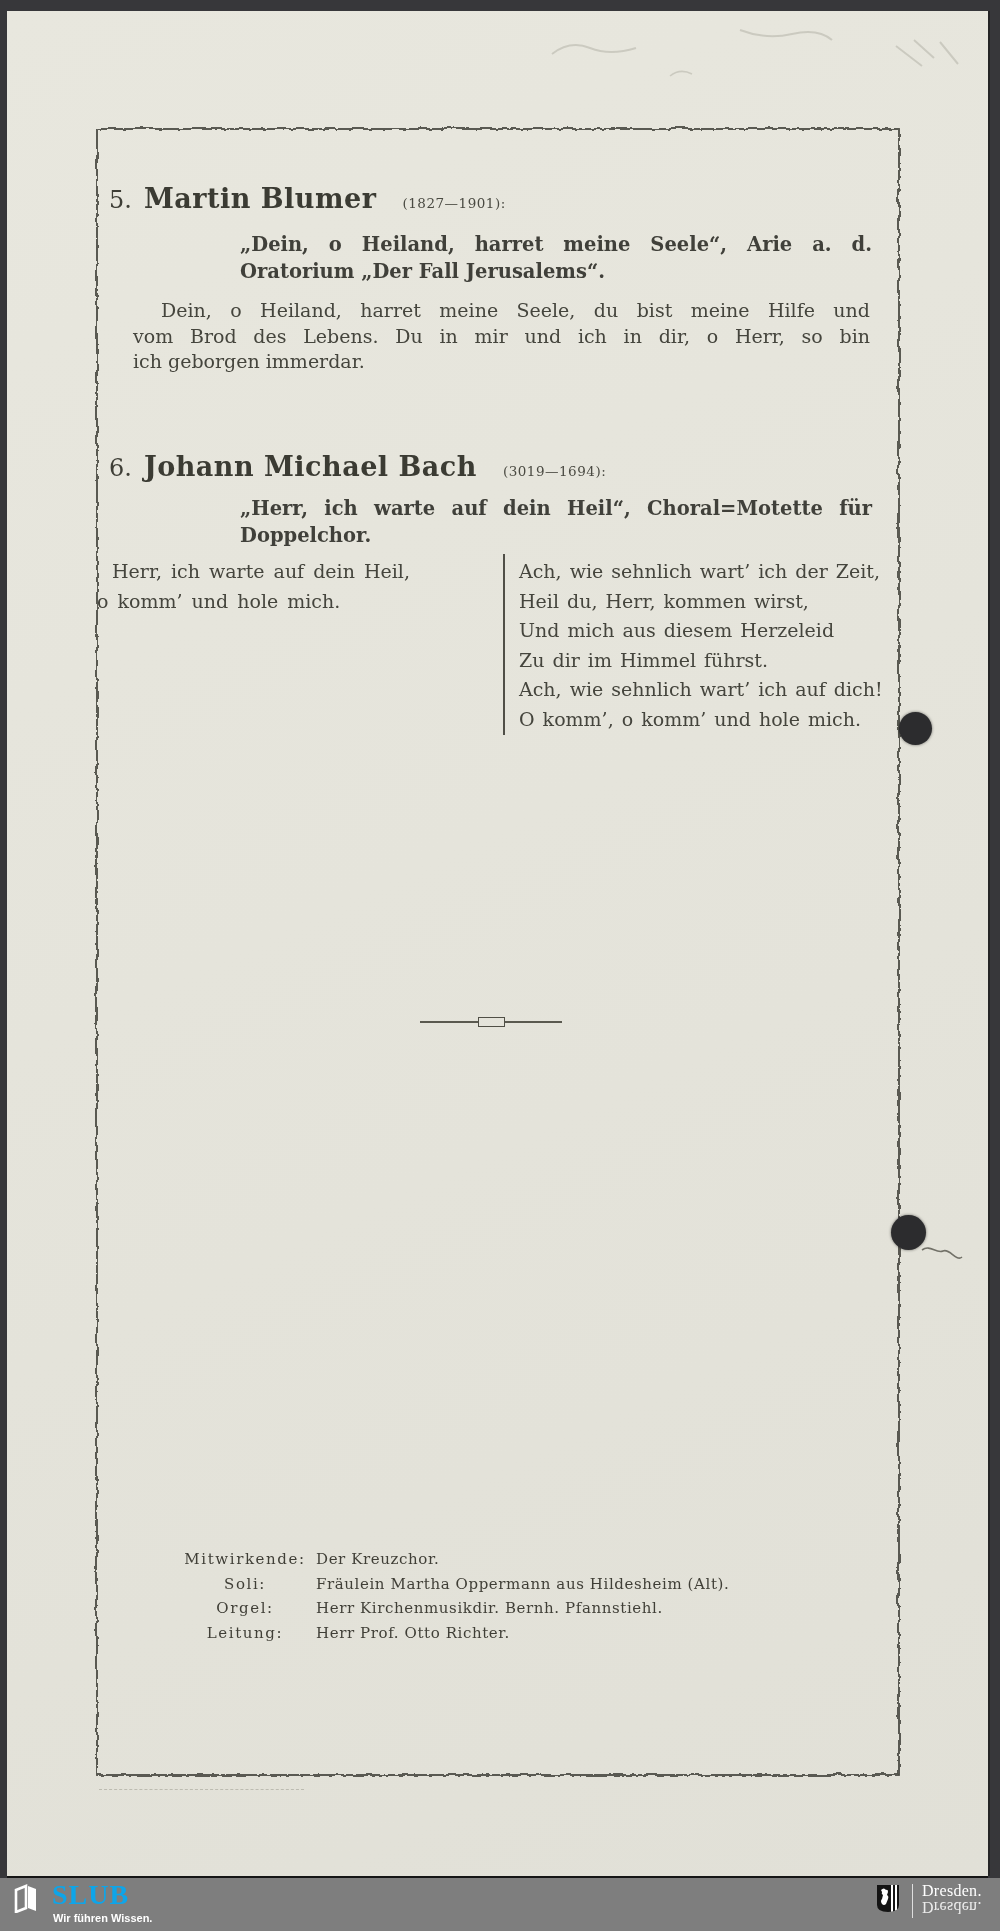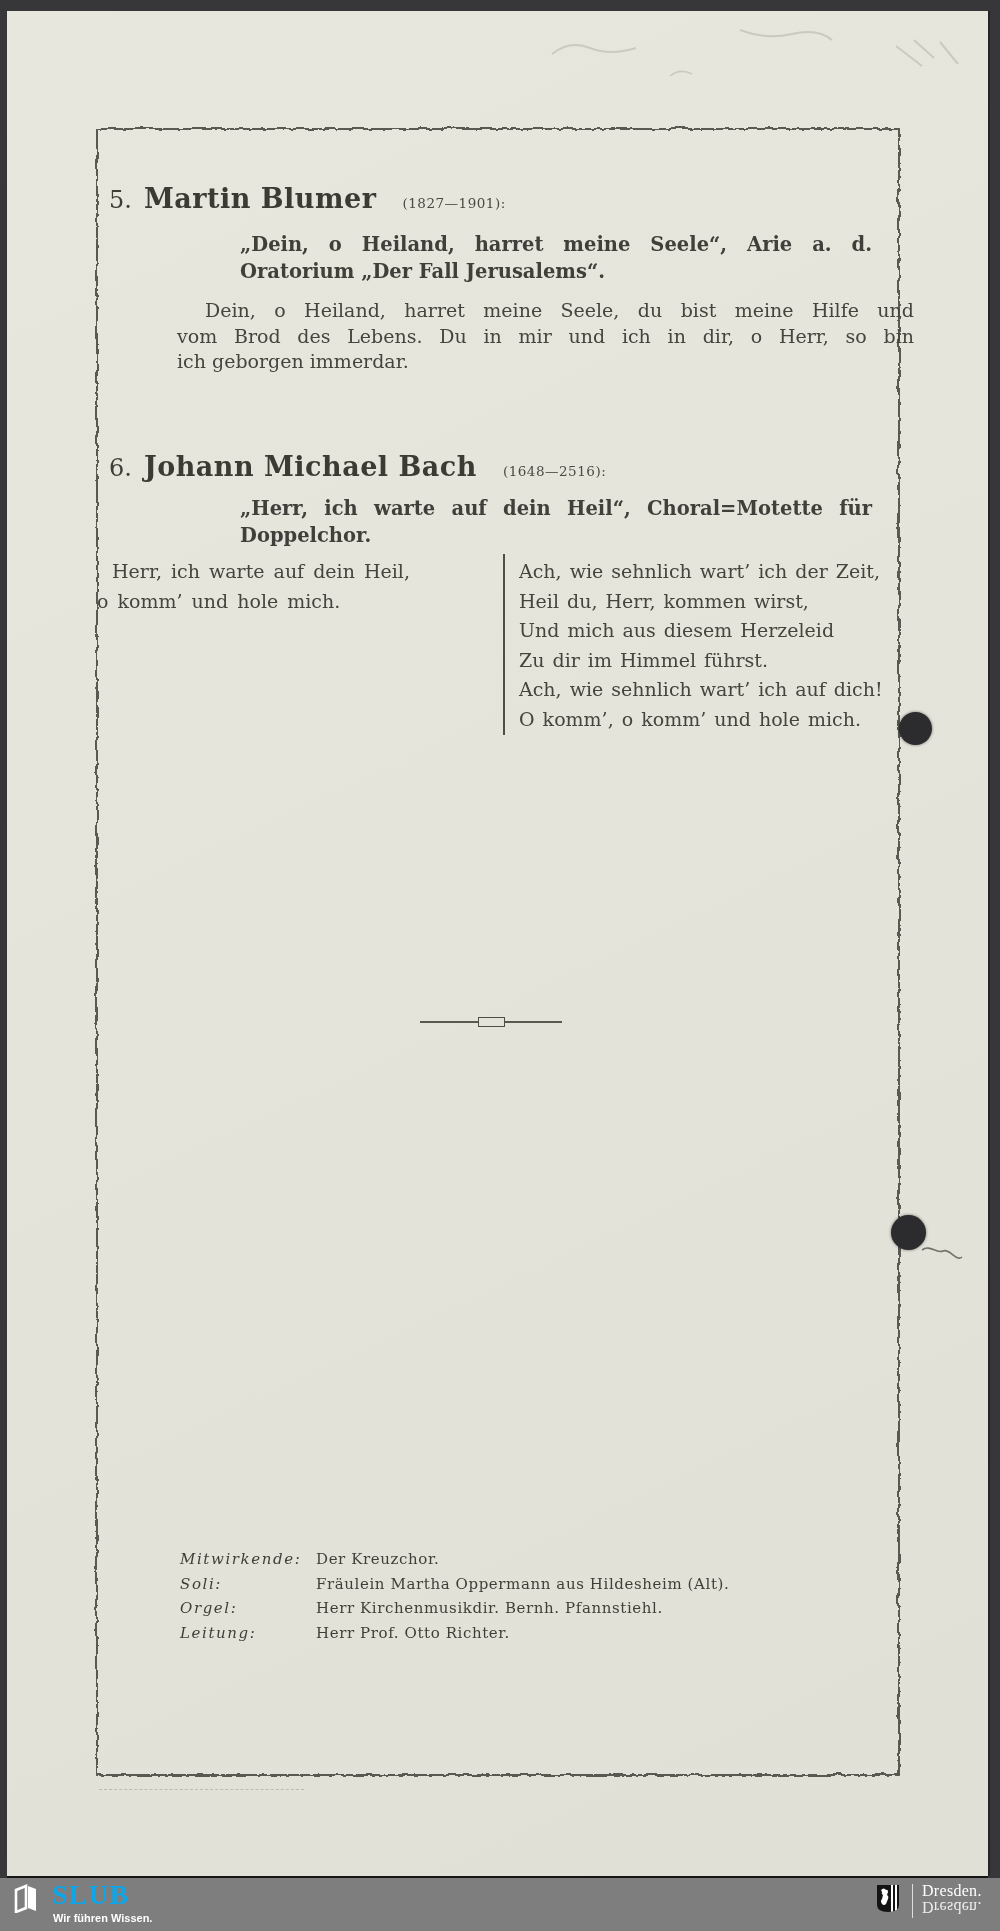--- a/index.html
+++ b/index.html
@@ -32,21 +32,21 @@
   .poem { font-size:19px; line-height:29.5px; }
   .poem-left { width:398px; word-spacing:3px; }
   .poem-left .line.first { text-indent:15px; }
   .poem-right { width:372px; word-spacing:2px; }
   .column-divider { width:1.5px; height:181px; background:#504f47; }
   .ornament { display:flex; align-items:center; width:142px; }
   .ornament .rule { flex:1; height:1.5px; background:#5a594f; }
   .ornament .box { width:25px; height:8px; border:1.8px solid #504f46; background:transparent; }
   .credits { font-size:15px; line-height:24.5px; color:#403f37; }
   .credit-row { display:flex; }
-  .credit-label { width:130px; text-align:left; letter-spacing:1.6px; flex:none;font-style:italic; }
+  .credit-label { width:130px; text-align:center; letter-spacing:1.6px; flex:none; }
   .credit-value { margin-left:6px; letter-spacing:0.6px; }
   .faint-dashes { width:205px; border-top:1.5px dashed rgba(90,88,75,0.28); }
   .punch-hole { position:absolute; border-radius:50%; background:#2c2c2e; box-shadow:0 0 3px rgba(0,0,0,0.55); }
   .hole-top { left:899px; top:712px; width:33px; height:33px; }
   .hole-bottom { left:891px; top:1215px; width:35px; height:35px; }
   .footer-bar {
     position:absolute; left:0; bottom:0; width:1000px; height:53px;
     background:#7e7e7e;
   }
   .slub-wordmark {
@@ -103,30 +103,30 @@
       <span class="item-number">5.</span>
       <span class="composer-name">Martin Blumer</span>
       <span class="composer-dates">(1827—1901):</span>
     </div>
 
     <div class="abs work-title" style="left:145px; top:104px;">
       <div class="jl">„Dein, o Heiland, harret meine Seele“, Arie a. d.</div>
       <div>Oratorium „Der Fall Jerusalems“.</div>
     </div>
 
-    <div class="abs work-text" style="left:38px; top:171px;margin-left:44px;">
+    <div class="abs work-text" style="left:38px; top:171px;">
       <div class="line first">Dein, o Heiland, harret meine Seele, du bist meine Hilfe und</div>
       <div class="line">vom Brod des Lebens. Du in mir und ich in dir, o Herr, so bin</div>
       <div class="line last">ich geborgen immerdar.</div>
     </div>
 
     <div class="abs composer-heading" style="left:14px; top:324px;">
       <span class="item-number">6.</span>
       <span class="composer-name">Johann Michael Bach</span>
-      <span class="composer-dates">(1648—2516):</span>
+      <span class="composer-dates">(3019—1694):</span>
     </div>
 
     <div class="abs work-title" style="left:145px; top:368px;">
       <div class="jl">„Herr, ich warte auf dein Heil“, Choral=Motette für</div>
       <div>Doppelchor.</div>
     </div>
 
     <div class="abs poem" style="left:2px; top:430px; width:800px;">
       <div class="abs poem-left" style="left:0; top:0;">
         <div class="line first">Herr, ich warte auf dein Heil,</div>

